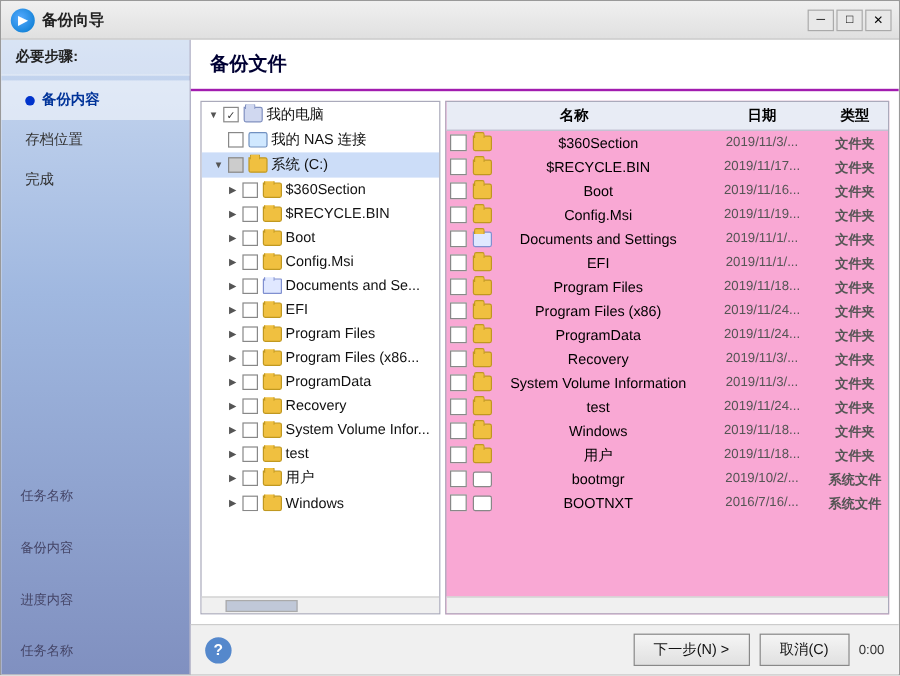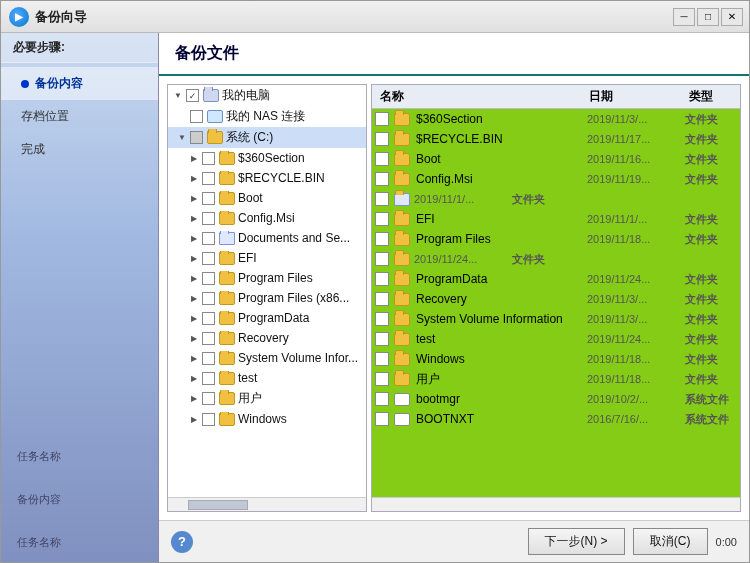--- a/index.html
+++ b/index.html
@@ -140,21 +140,21 @@
     
     .main {
       flex: 1;
       display: flex;
       flex-direction: column;
       background: #fff;
     }
 
     .main-header {
       padding: 10px 16px;
-      border-bottom: 2px solid #0f766e;
+      border-bottom: 2px solid #a21caf;
       background: #fff;
     }
 
     .main-header-title {
       font-size: 16px;
       font-weight: bold;
       color: #003;
     }
 
     .file-panels {
@@ -287,24 +287,25 @@
       border-radius: 2px;
       flex-shrink: 0;
       margin: 0 2px;
       position: relative;
     }
 
     
     .file-panel {
       flex: 1;
       border: 1px solid #aab;
-      background: #84cc16;
+      background: #f9a8d4;
       display: flex;
       flex-direction: column;
       overflow: hidden;
+      text-align: center;
     }
 
     .file-table-header {
       display: flex;
       background: #e8ecf5;
       border-bottom: 1px solid #bbc;
       font-weight: bold;
       padding: 3px 0;
       min-height: 22px;
     }
@@ -489,20 +490,21 @@
         <div class="sidebar-item">
           <span>存档位置</span>
         </div>
         <div class="sidebar-item">
           <span>完成</span>
         </div>
       </div>
       <div class="sidebar-bottom">
         <div class="sidebar-bottom-item">任务名称</div>
         <div class="sidebar-bottom-item">备份内容</div>
+        <div class="sidebar-bottom-item">进度内容</div>
         <div class="sidebar-bottom-item">任务名称</div>
       </div>
     </div>
 
     <div class="main">
       <div class="main-header">
         <div class="main-header-title">备份文件</div>
       </div>
 
       <div class="file-panels">
@@ -705,20 +707,21 @@
               <div class="file-row-checkbox"></div>
               <div class="file-row-icon"></div>
               <span class="file-row-name">Config.Msi</span>
               <span class="file-row-date">2019/11/19...</span>
               <span class="file-row-type">文件夹</span>
             </div>
 
             <div class="file-row">
               <div class="file-row-checkbox"></div>
               <div class="file-row-icon" style="background:#e0e8ff;border-color:#8090d0;"></div>
+              <span class="file-row-name">Documents and Settings</span>
               <span class="file-row-date">2019/11/1/...</span>
               <span class="file-row-type">文件夹</span>
             </div>
 
             <div class="file-row">
               <div class="file-row-checkbox"></div>
               <div class="file-row-icon"></div>
               <span class="file-row-name">EFI</span>
               <span class="file-row-date">2019/11/1/...</span>
               <span class="file-row-type">文件夹</span>
@@ -728,20 +731,21 @@
               <div class="file-row-checkbox"></div>
               <div class="file-row-icon"></div>
               <span class="file-row-name">Program Files</span>
               <span class="file-row-date">2019/11/18...</span>
               <span class="file-row-type">文件夹</span>
             </div>
 
             <div class="file-row">
               <div class="file-row-checkbox"></div>
               <div class="file-row-icon"></div>
+              <span class="file-row-name">Program Files (x86)</span>
               <span class="file-row-date">2019/11/24...</span>
               <span class="file-row-type">文件夹</span>
             </div>
 
             <div class="file-row">
               <div class="file-row-checkbox"></div>
               <div class="file-row-icon"></div>
               <span class="file-row-name">ProgramData</span>
               <span class="file-row-date">2019/11/24...</span>
               <span class="file-row-type">文件夹</span>

